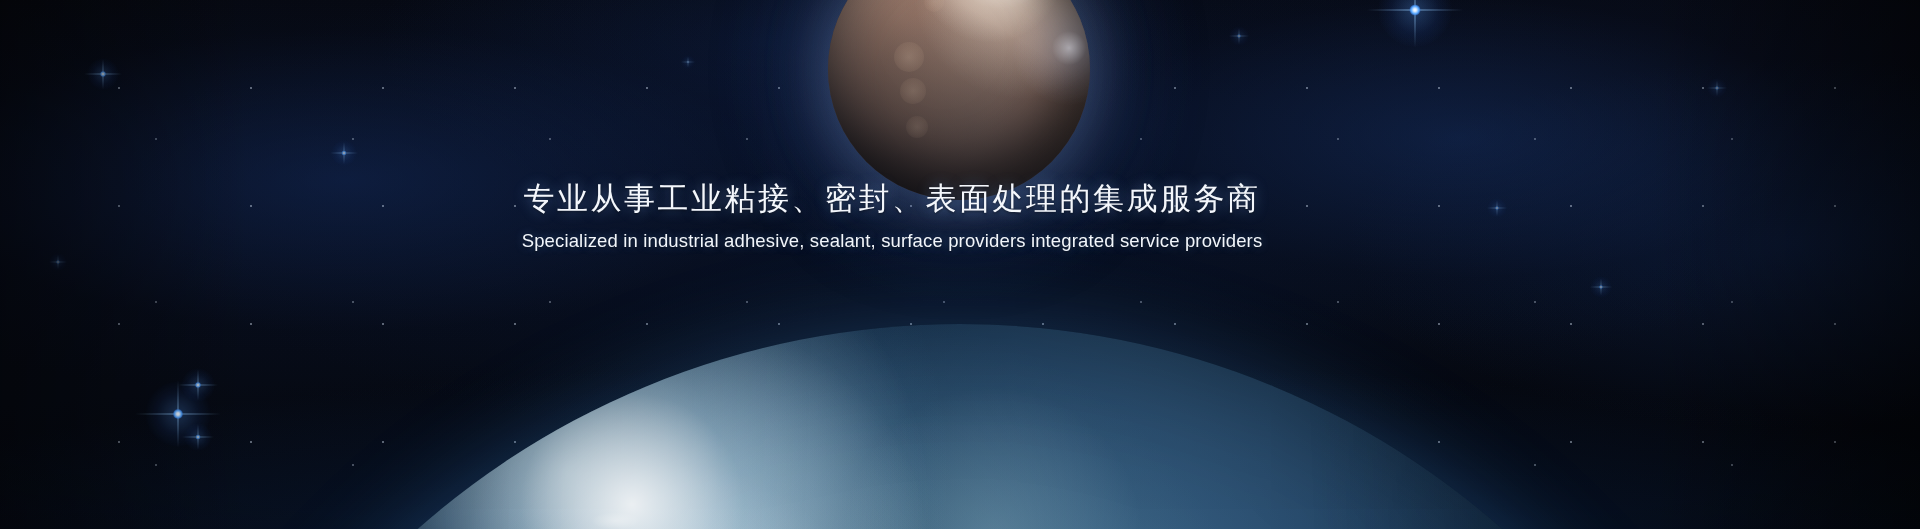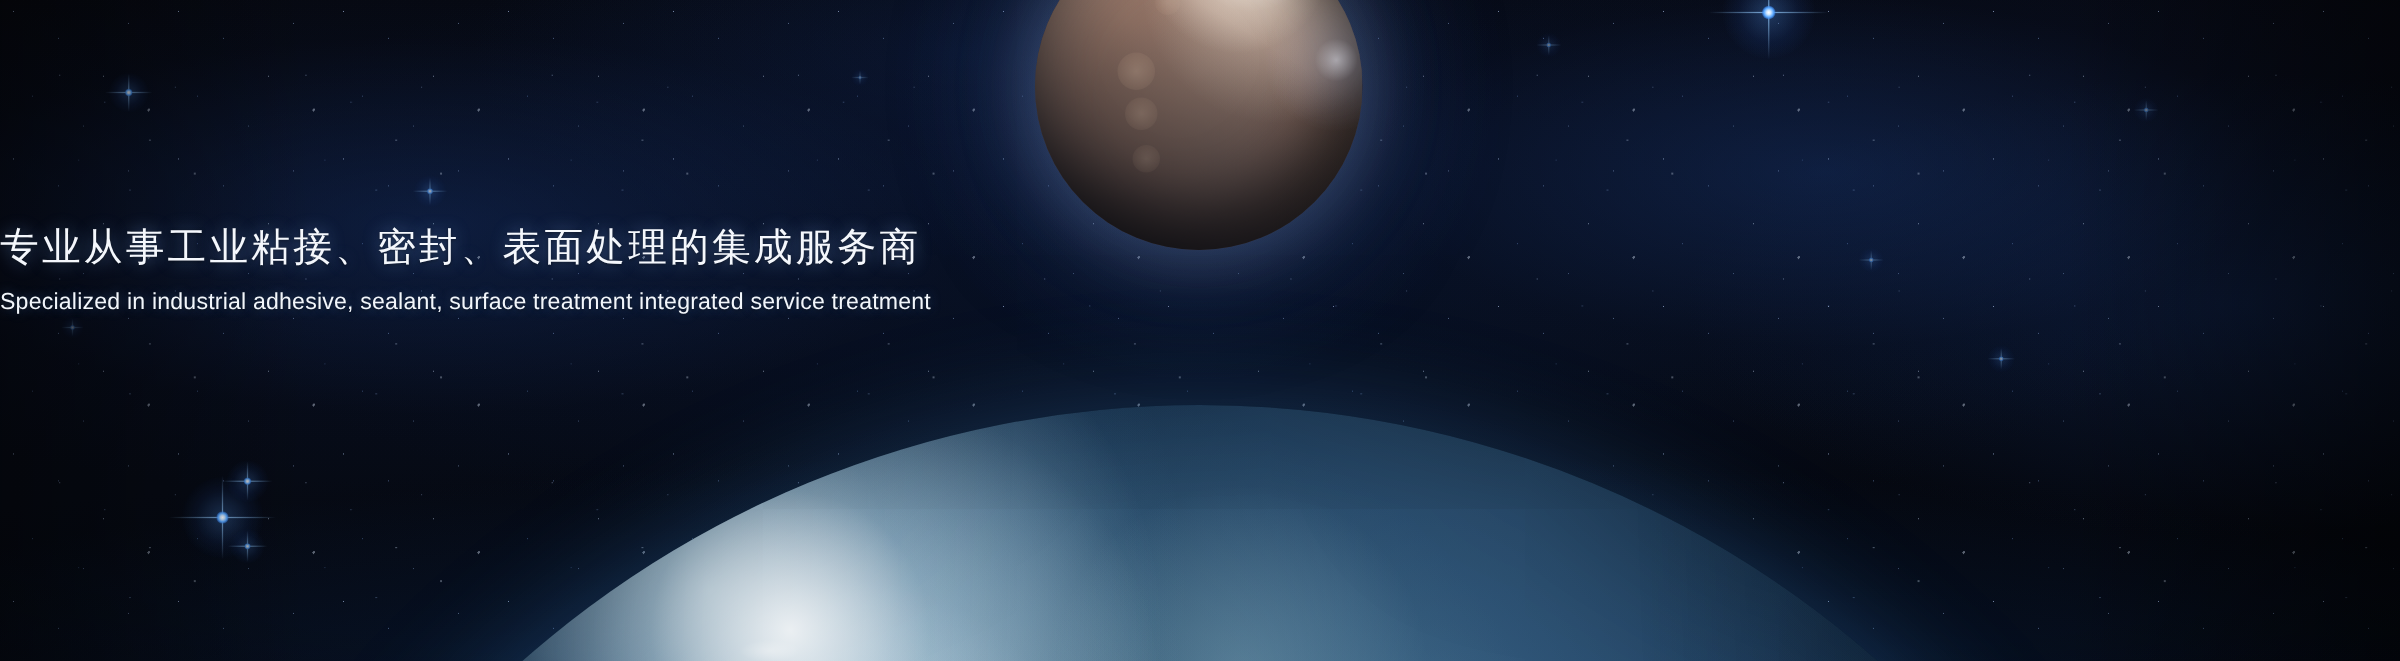--- a/index.html
+++ b/index.html
@@ -214,21 +214,21 @@
       radial-gradient(30px 14px at 55% 24%, rgba(72,104,76,.52) 0%, rgba(72,104,76,0) 76%),
       radial-gradient(16px 10px at 24% 29%, rgba(104,132,86,.62) 0%, rgba(104,132,86,0) 74%),
       radial-gradient(22px 11px at 63% 27%, rgba(78,106,72,.45) 0%, rgba(78,106,72,0) 76%);
   }
 
   
   .headline{
     position:absolute;
     left:0; right:0;
     top:178px;
-    text-align:left;
+    text-align:center;
     z-index:40;
     padding-right:136px;   
   }
   .title-cn{
     margin:0;
     font-family:"DejaVu Serif","Liberation Serif",serif;
     font-size:31px;
     font-weight:400;
     letter-spacing:2.5px;
     line-height:1.32;
@@ -351,16 +351,16 @@
     <div class="earth-clouds"></div>
     <div class="earth-shade"></div>
     <div class="earth-rim"></div>
     <div class="earth-rim-hot"></div>
   </div>
 
   <div class="vignette"></div>
 
   <div class="headline">
     <h1 class="title-cn">专业从事工业粘接、密封、表面处理的集成服务商</h1>
-    <p class="title-en">Specialized in industrial adhesive, sealant, surface treatment integrated service treatment</p>
+    <p class="title-en">Specialized in industrial adhesive, sealant, surface providers integrated service providers</p>
   </div>
 
 </div>
 
 </body></html>

